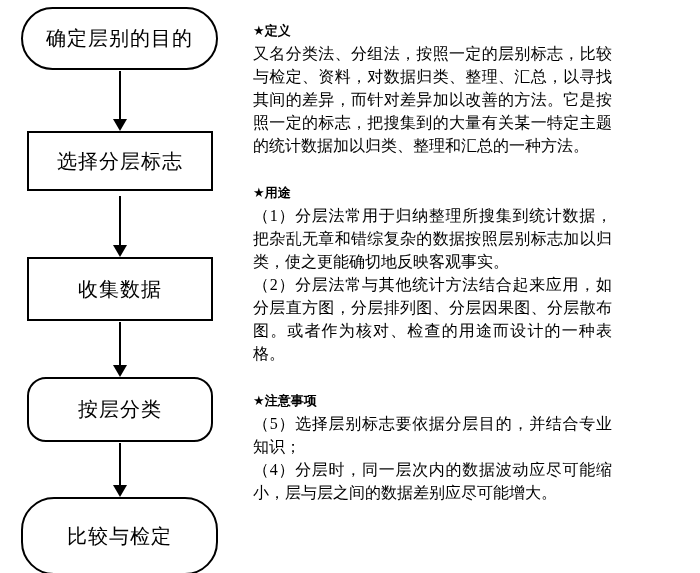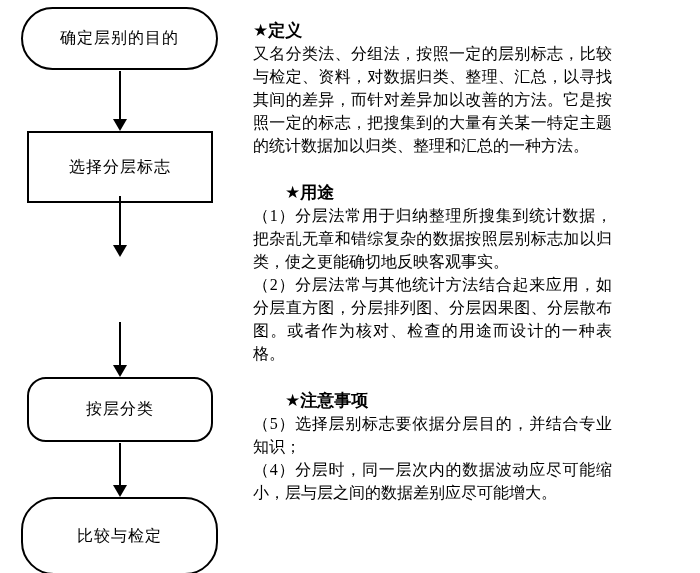--- a/index.html
+++ b/index.html
@@ -16,27 +16,27 @@
   
   .flowchart { position: absolute; left: 0; top: 0; width: 240px; height: 573px; }
   .node {
     position: absolute;
     box-sizing: border-box;
     border: 2px solid #000000;
     background: #ffffff;
     display: flex;
     align-items: center;
     justify-content: center;
-    font-size: 16px;
+    font-size: 20px;
     letter-spacing: 1px;
     white-space: nowrap;
   }
   .stadium { border-radius: 33px; }
   .n1 { left: 21px; top: 7px;   width: 197px; height: 63px; }
-  .n2 { left: 27px; top: 131px; width: 186px; height: 72px; justify-content: center; }
+  .n2 { left: 27px; top: 131px; width: 186px; height: 60px; justify-content: center; }
   .n3 { left: 27px; top: 257px; width: 186px; height: 64px; }
   .n4 { left: 27px; top: 377px; width: 186px; height: 65px; border-radius: 19px; }
   .n5 { left: 21px; top: 497px; width: 197px; height: 78px; }
 
   .arrow { position: absolute; left: 113px; width: 14px; display: flex; flex-direction: column; align-items: center; }
   .arrow .shaft { display: block; width: 2px; background: #000000; }
   .arrow .head  {
     display: block; width: 0; height: 0;
     border-left: 7px solid transparent;
     border-right: 7px solid transparent;
@@ -51,26 +51,26 @@
   .textcol {
     position: absolute;
     left: 253px;
     top: 19px;
     width: 359px;
     font-size: 16px;
     line-height: 23px;
   }
   .textcol h3 {
     margin: 0;
-    font-size: 17px;
+    font-size: 13px;
     font-weight: bold;
     line-height: 23px;
     font-family: "Liberation Sans", "DejaVu Sans", sans-serif;
   }
-  .textcol h3.gap { margin-top: 24px; margin-left: 32px; }
+  .textcol h3.gap { margin-top: 24px; }
   .textcol p {
     margin: 0;
     text-align: justify;
     text-align-last: left;
   }
 </style>
 </head>
 <body>
 
 <div class="canvas">
@@ -88,20 +88,23 @@
 
     <div class="node n2">
       <span>选择分层标志</span>
     </div>
 
     <div class="arrow a2">
       <i class="shaft"></i>
       <i class="head"></i>
     </div>
 
+    <div class="node n3">
+      <span>收集数据</span>
+    </div>
 
     <div class="arrow a3">
       <i class="shaft"></i>
       <i class="head"></i>
     </div>
 
     <div class="node n4">
       <span>按层分类</span>
     </div>
 

